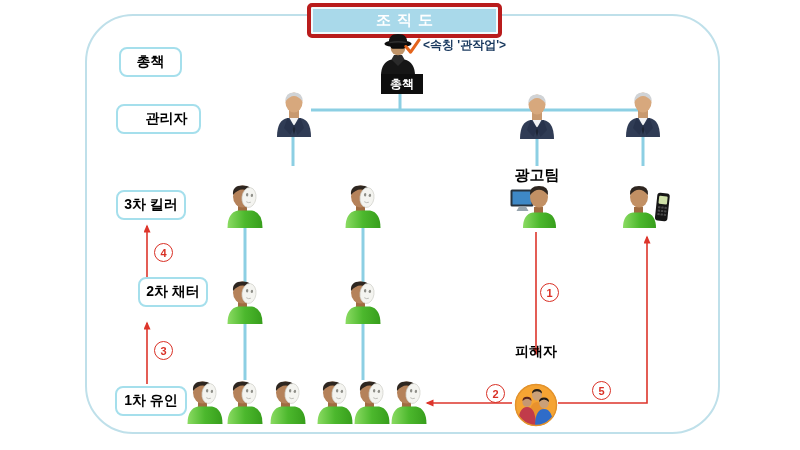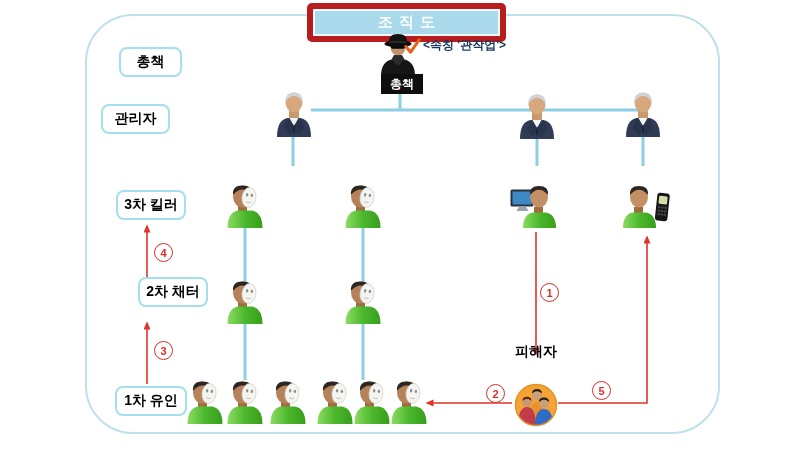--- a/index.html
+++ b/index.html
@@ -1,27 +1,27 @@
 <!DOCTYPE html>
 <html><head>
 <meta charset="utf-8">
 <style>
   html,body{margin:0;padding:0;background:#fff;}
   .canvas{position:relative;width:800px;height:450px;background:#fff;overflow:hidden;
           font-family:"Liberation Sans","DejaVu Sans",sans-serif;}
   .abs{position:absolute;}
   .outer-frame{left:85px;top:14px;width:631px;height:416px;border:2px solid #bfe0ea;border-radius:48px;}
-  .title-box{left:307px;top:3px;width:187px;height:27px;background:#a9d9ea;border:6px solid #b91c1c;
+  .title-box{left:307px;top:3px;width:187px;height:27px;background:#a9d9ea;border:4px solid #b91c1c;
              border-radius:5px;box-shadow:inset 0 0 0 2px rgba(255,255,255,.85);
              display:flex;align-items:center;justify-content:center;color:#fff;font-weight:bold;
              font-size:15px;letter-spacing:6px;text-indent:6px;}
   .row-label{background:#fff;border:2px solid #a5dfec;border-radius:8px;color:#000;font-weight:bold;
              font-size:14px;display:flex;align-items:center;justify-content:center;white-space:nowrap;}
   .lbl-boss{left:119px;top:47px;width:59px;height:26px;}
-  .lbl-manager{left:101px;top:104px;width:65px;height:26px;}
+  .lbl-manager{left:116px;top:104px;width:65px;height:26px;padding-left:16px;}
   .lbl-tier3{left:116px;top:190px;width:66px;height:26px;}
   .lbl-tier2{left:116px;top:277px;width:66px;height:26px;margin-left:22px;}
   .lbl-tier1{left:115px;top:386px;width:68px;height:26px;}
   .lines{left:0;top:0;pointer-events:none;}
   .icon{pointer-events:none;}
   .boss-tag{left:381px;top:74px;width:42px;height:20px;background:#0e0e0e;color:#fff;font-weight:bold;
             font-size:12px;display:flex;align-items:center;justify-content:center;}
   .note-title{left:423px;top:37px;font-size:12px;font-weight:bold;color:#17375d;white-space:nowrap;}
   .note-body{left:422px;top:54px;font-size:12px;color:#44546a;white-space:nowrap;}
   .team-label{font-weight:bold;font-size:15px;color:#000;text-align:center;white-space:nowrap;}
@@ -177,20 +177,21 @@
   <svg class="abs icon" style="left:270px;top:90px" width="48" height="48">
       <use href="#sym-manager"></use>
     </svg>
   <svg class="abs icon" style="left:513px;top:92px" width="48" height="48">
       <use href="#sym-manager"></use>
     </svg>
   <svg class="abs icon" style="left:619px;top:90px" width="48" height="48">
       <use href="#sym-manager"></use>
     </svg>
 
+  <div class="abs team-label" style="left:497px;top:166px;width:80px">광고팀</div>
 
   <svg class="abs icon" style="left:221px;top:183px" width="48" height="46">
       <use href="#sym-masked"></use>
     </svg>
   <svg class="abs icon" style="left:339px;top:183px" width="48" height="46">
       <use href="#sym-masked"></use>
     </svg>
   <svg class="abs icon" style="left:221px;top:279px" width="48" height="46">
       <use href="#sym-masked"></use>
     </svg>

